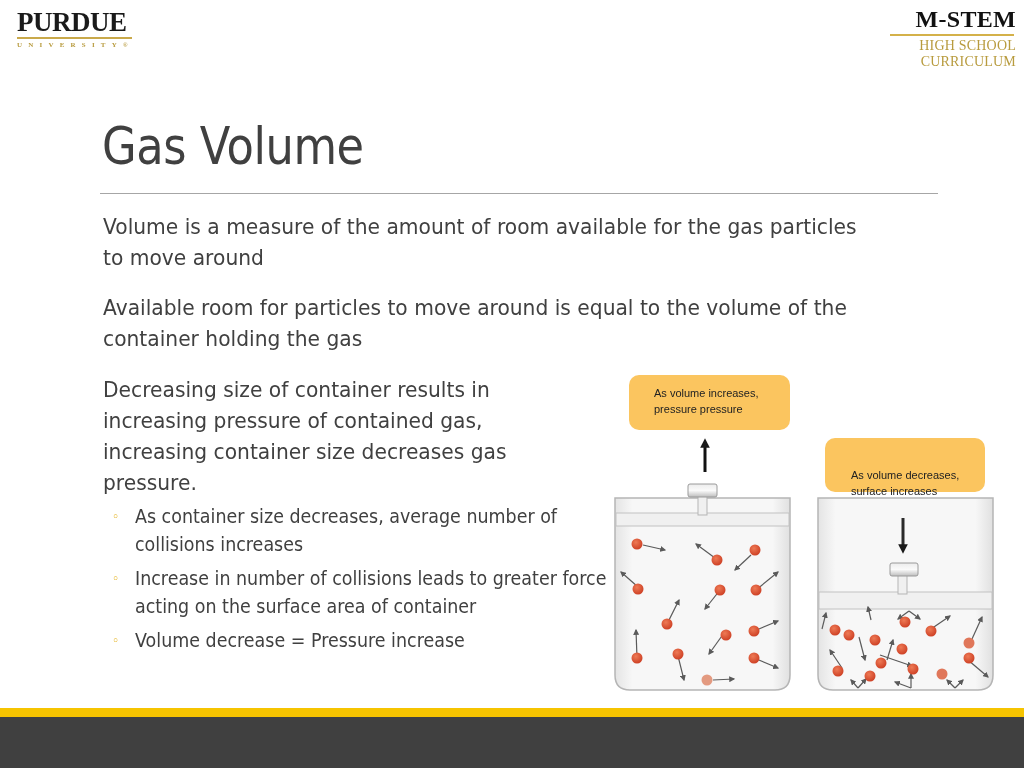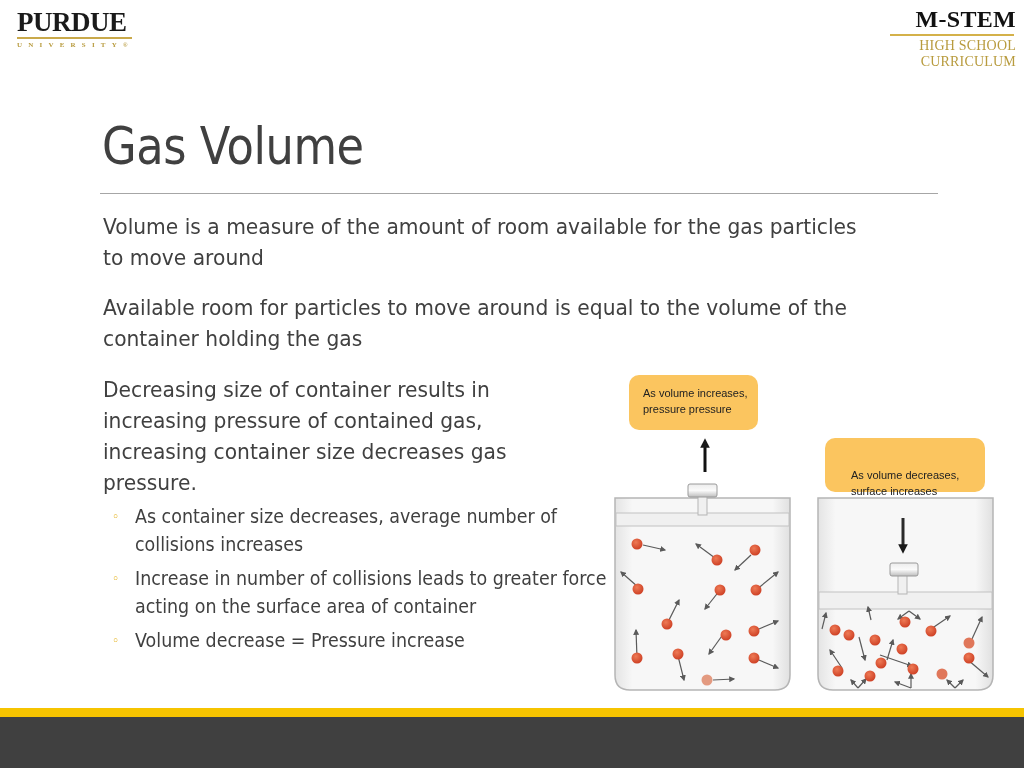--- a/index.html
+++ b/index.html
@@ -22,21 +22,21 @@
     .para { position: absolute; left: 103px; font-size: 22px; line-height: 31px; color: #404040; font-family: "DejaVu Sans", sans-serif; transform: scaleX(0.92); transform-origin: left; }
     .p1 { top: 211px; width: 830px; }
     .p2 { top: 292px; width: 880px; }
     .p3 { top: 374px; width: 500px; }
 
     .bullets { position: absolute; left: 112px; top: 503px; width: 540px; list-style: none; font-family: "DejaVu Sans", sans-serif; transform: scaleX(0.92); transform-origin: left; }
     .bullets li { position: relative; padding-left: 25px; font-size: 19px; line-height: 27.5px; color: #404040; margin-bottom: 7px; }
     .bullets li .bul { position: absolute; left: 0; top: 0; color: #e0a800; font-size: 13px; line-height: 27px; }
 
     .callout { position: absolute; background: #fbc55f; border-radius: 10px; font-family: "Liberation Sans", sans-serif; font-size: 11px; line-height: 16px; color: #222; padding: 10px 0 0 0; }
-    .callout-1 { left: 629px; top: 375px; width: 129px; height: 55px; padding-left: 14px; border-radius: 10px; }
+    .callout-1 { left: 629px; top: 375px; width: 161px; height: 55px; padding-left: 25px; border-radius: 10px; }
     .callout-2 { left: 825px; top: 438px; width: 160px; height: 54px; padding-left: 26px; padding-top: 29px; }
 
     .diagram { position: absolute; }
     .foot-yellow { position: absolute; left: 0; top: 708px; width: 1024px; height: 9px; background: #f6c400; }
     .foot-dark { position: absolute; left: 0; top: 717px; width: 1024px; height: 51px; background: #404040; }
   </style>
 </head>
 <body>
 
 <div class="logo-purdue">

